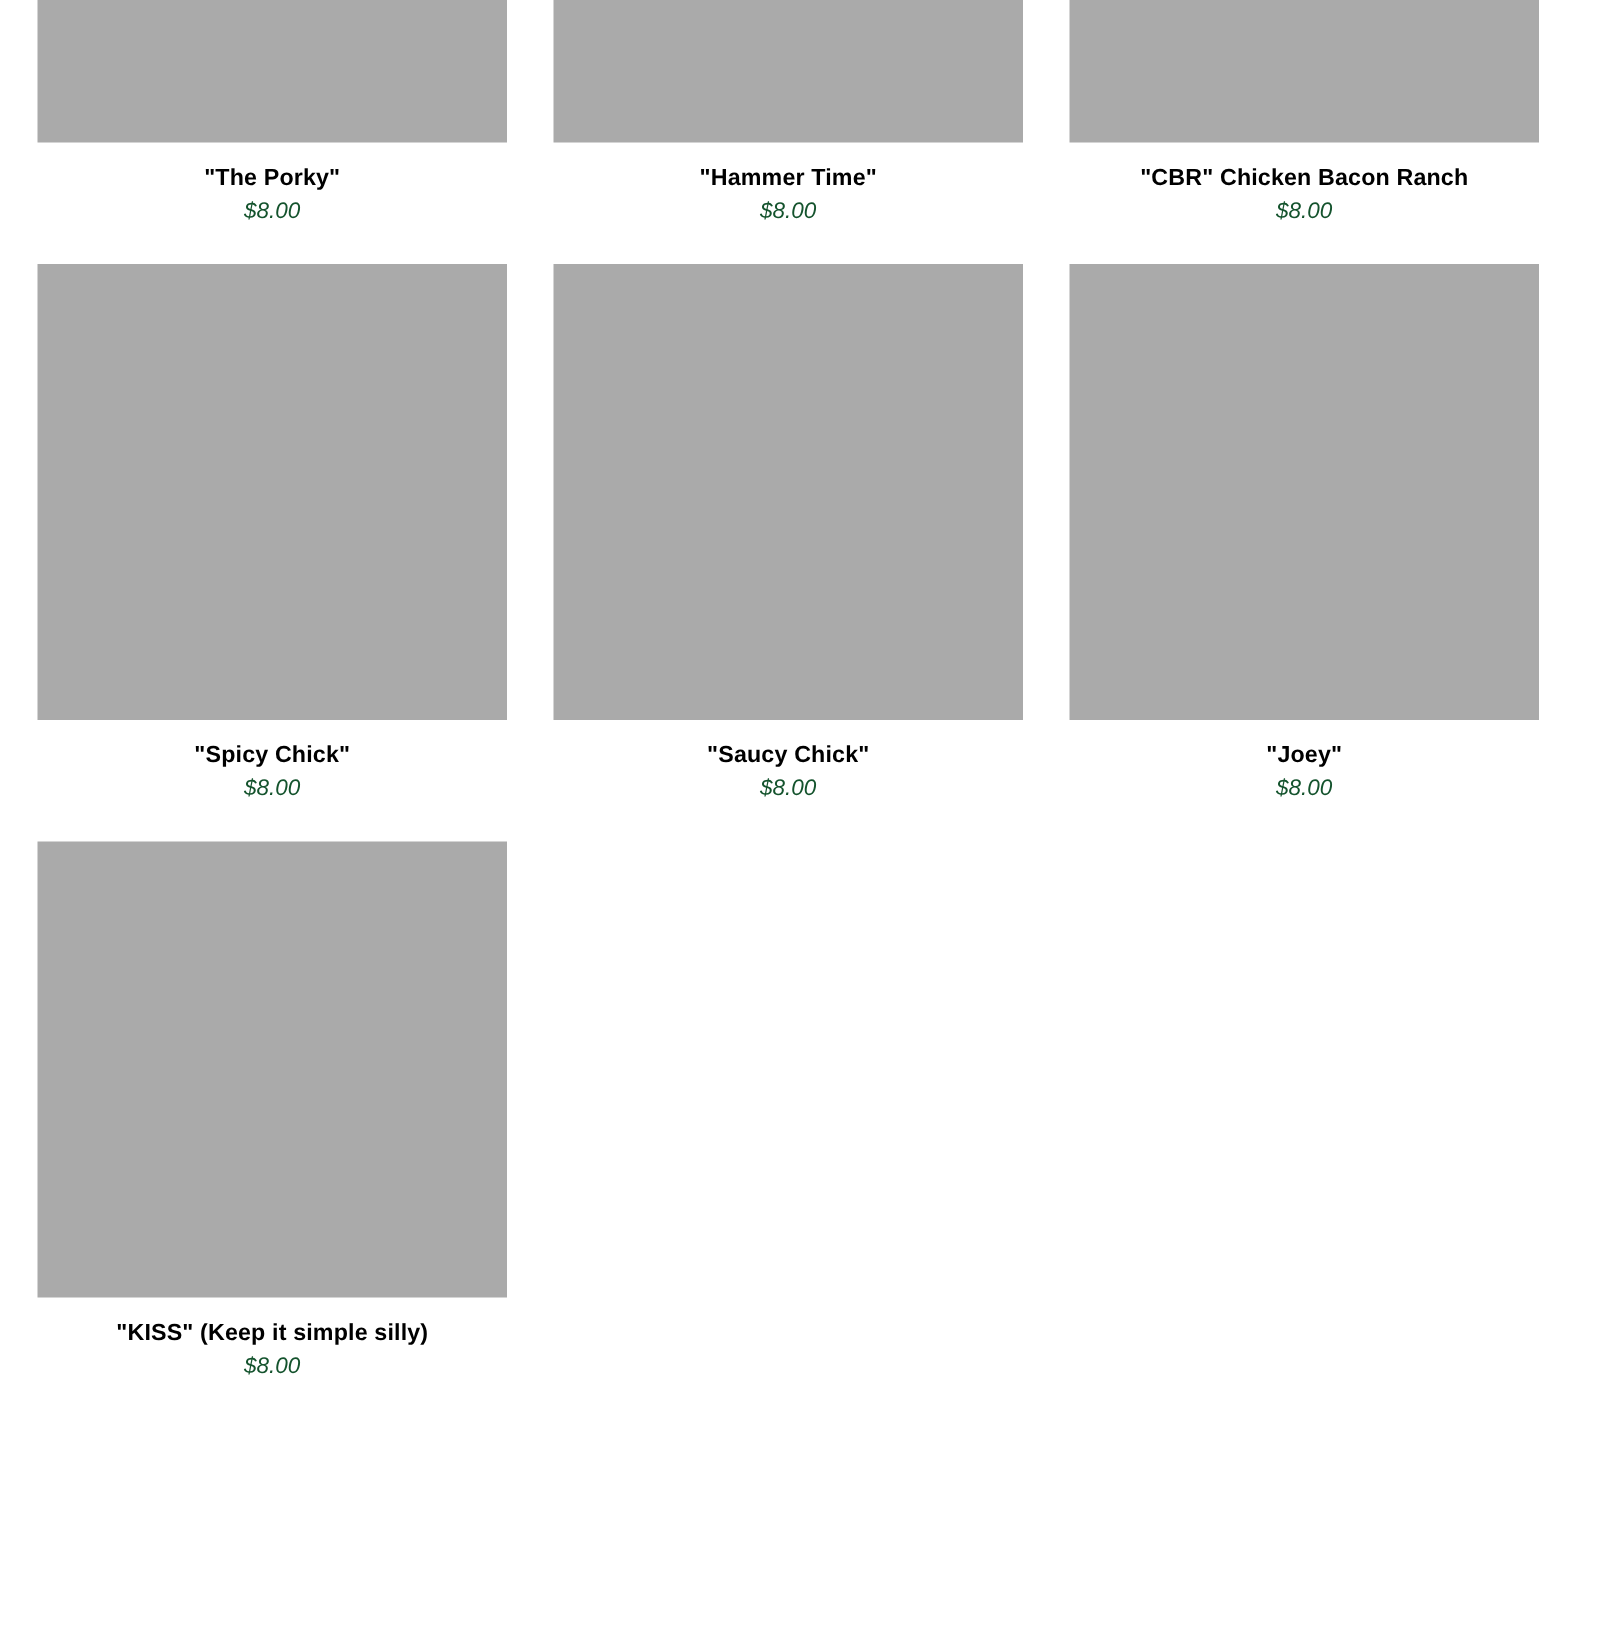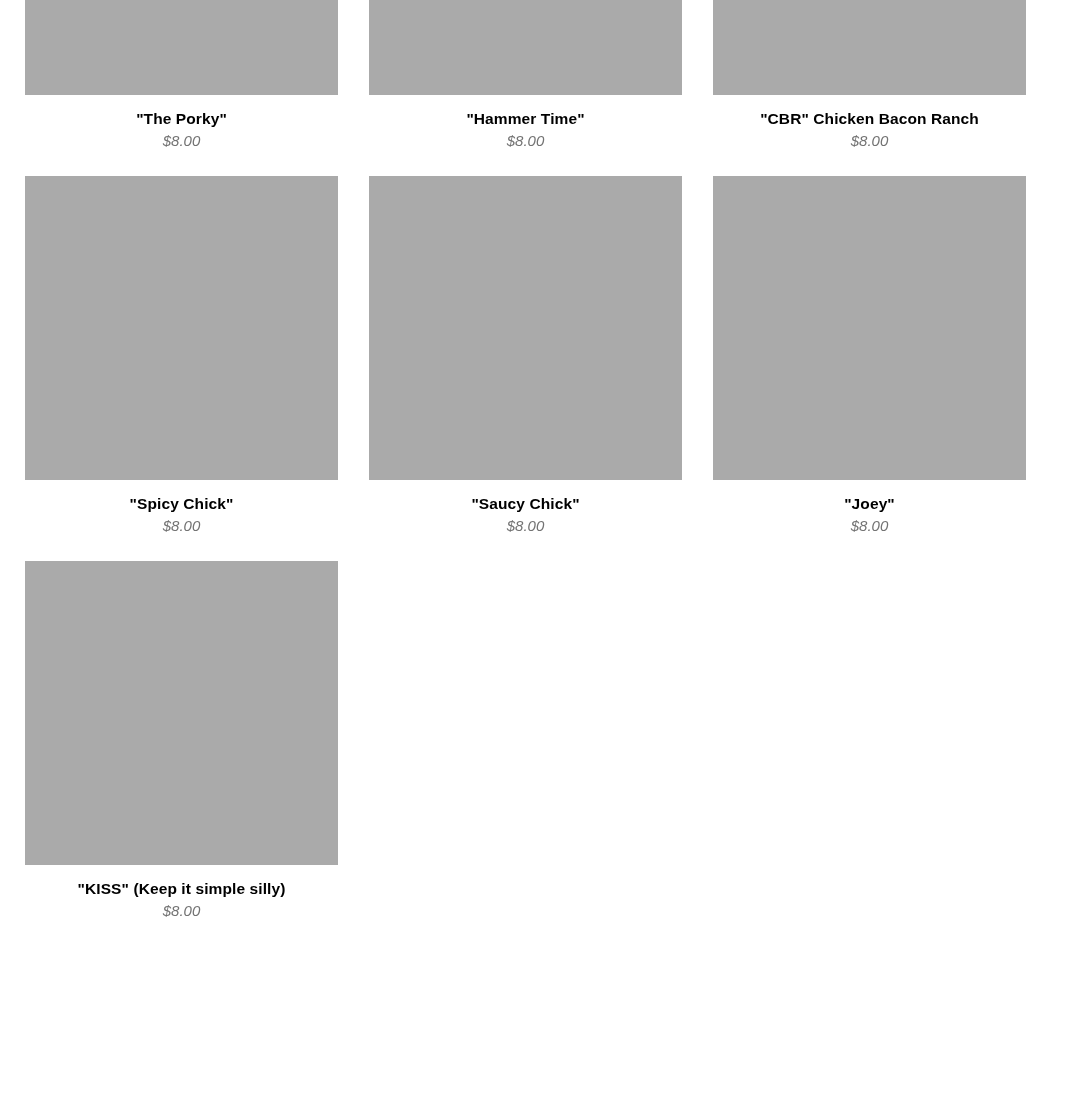--- a/index.html
+++ b/index.html
@@ -85,21 +85,21 @@
     white-space: nowrap;
   }
 
   .product-price {
     display: block;
     font-family: "Liberation Sans", sans-serif;
     font-style: italic;
     font-weight: normal;
     font-size: 15px;
     line-height: 21px;
-    color: #737373;
+    color: #14532d;
     margin: 0;
     padding-top: 2px;
     white-space: nowrap;
   }
 
   .row-gap { height: 25px; }
 </style>
 </head>
 <body>
 

